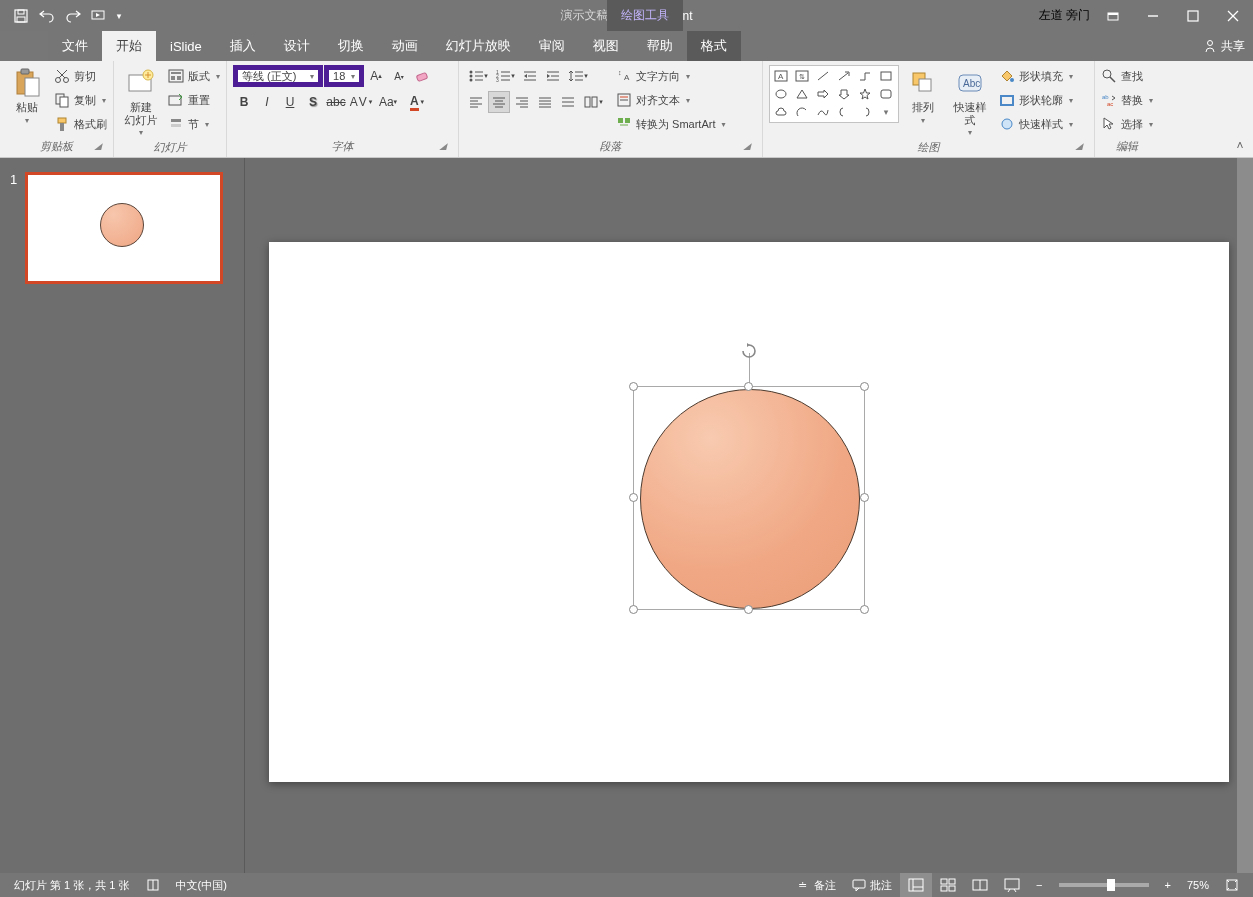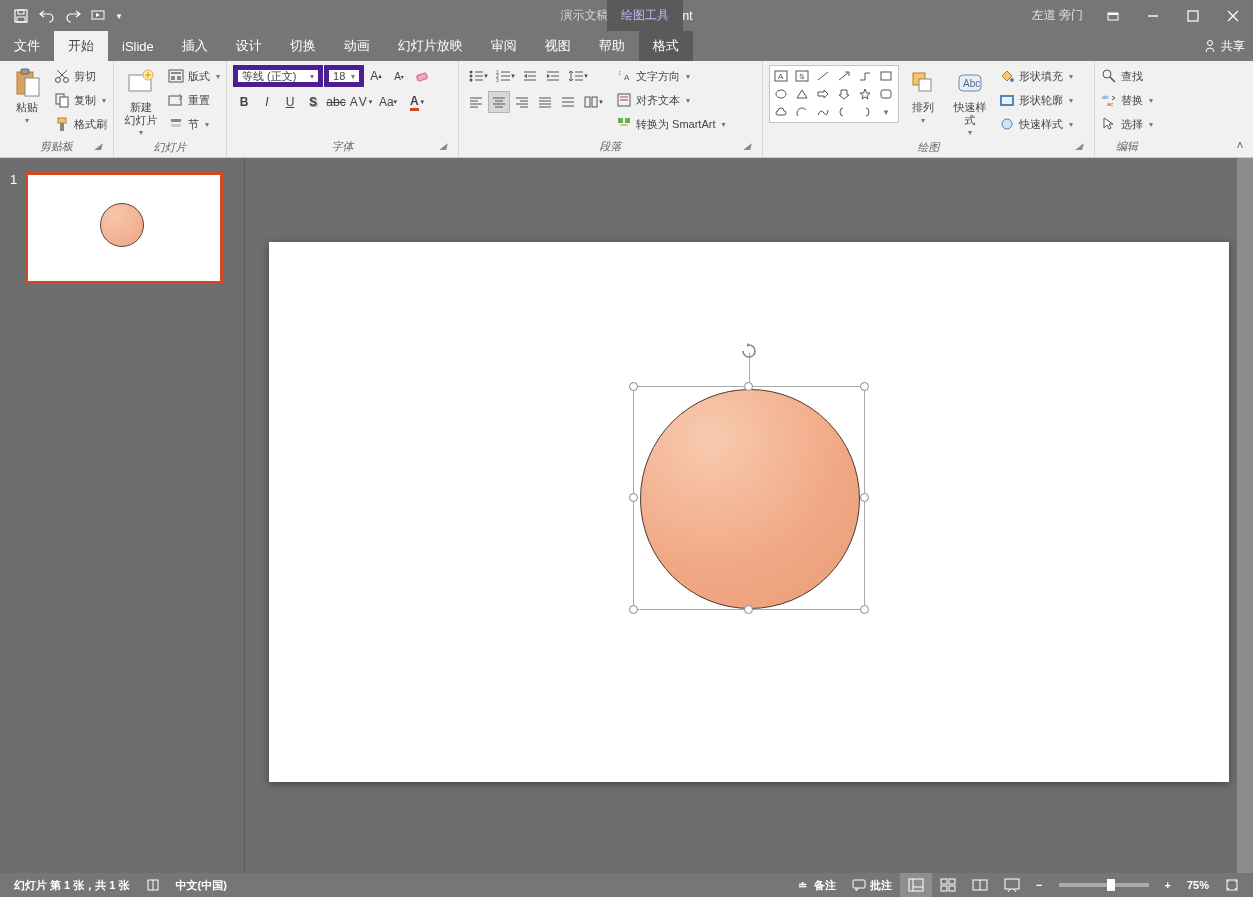--- a/index.html
+++ b/index.html
@@ -6,25 +6,25 @@
 body { width:1253px; height:897px; background:#777; overflow:hidden; position:relative; }
 
 
 .titlebar { height:31px; background:#767676; display:flex; align-items:center; color:#fff; font-size:12px; position:relative; }
 .qat { display:flex; align-items:center; gap:0; padding-left:8px; }
 .qat-btn { width:26px; height:26px; display:flex; align-items:center; justify-content:center; color:#fff; }
 .title-center { position:absolute; left:50%; transform:translateX(-50%); top:0; display:flex; align-items:center; height:31px; gap:6px; color:#d9d9d9; }
 .app-name { color:#fff; }
 .tooltab { position:absolute; right:570px; top:0; height:31px; background:#5a5a5a; color:#c4b5fd; padding:0 14px; display:flex; align-items:center; font-size:12px; }
 .title-right { position:absolute; right:0; top:0; display:flex; align-items:center; height:31px; }
-.user-text { color:#e5e5e5; font-size:12px; margin-right:10px; }
+.user-text { color:#000000; font-size:12px; margin-right:3px; }
 .win-btn { width:40px; height:31px; display:flex; align-items:center; justify-content:center; color:#fff; }
 
 
-.tabs-row { height:30px; background:#767676; display:flex; align-items:stretch; color:#fff; font-size:13px; position:relative; }
+.tabs-row { height:30px; background:#767676; display:flex; align-items:stretch; color:#fff; font-size:13px; position:relative;margin-left:48px; }
 .tab { padding:0 14px; display:flex; align-items:center; cursor:pointer; }
 .tab.file { color:#fff; }
 .tab.active { background:#f1f1f1; color:#444; }
 .tab.tool-active { background:#5a5a5a; color:#fff; }
 .tellme { display:flex; align-items:center; gap:8px; padding-left:18px; color:#eaeaea; }
 .share { position:absolute; right:8px; top:0; height:30px; display:flex; align-items:center; gap:4px; color:#fff; font-size:12px; }
 
 
 .ribbon { height:97px; background:#f1f1f1; border-bottom:1px solid #c9c9c9; display:flex; align-items:stretch; font-size:12px; color:#444; position:relative; }
 .group { border-right:1px solid #d9d9d9; padding:4px 6px 2px; display:flex; flex-direction:column; position:relative; }
@@ -62,21 +62,21 @@
 .h-ml{left:-5px;top:calc(50% - 5px)}.h-mr{right:-5px;top:calc(50% - 5px)}
 .h-bl{left:-5px;bottom:-5px}.h-bm{left:calc(50% - 5px);bottom:-5px}.h-br{right:-5px;bottom:-5px}
 .rot-stem{position:absolute;left:50%;top:-34px;width:1px;height:30px;background:#a9a9a9;}
 .rot-handle{position:absolute;left:calc(50% - 10px);top:-46px;width:20px;height:20px;display:flex;align-items:center;justify-content:center;color:#888;}
 .shape-circle { position:absolute; left:6px; top:2px; width:220px; height:220px; border-radius:50%; border:1.5px solid #4b3a2e; background:radial-gradient(circle at 32% 22%, #f8cab0 0%, #f0a783 60%, #eb9e79 100%); }
 .vscroll{position:absolute;right:0;top:0;width:16px;height:100%;background:#8c8c8c;}
 
 
 .status { position:absolute; left:0; bottom:0; height:24px; width:100%; background:#767676; color:#fff; font-size:11px; display:flex; align-items:center; padding:0 6px; }
 .status .spacer { flex:1; }
-.status .sbtn { padding:0 8px; height:24px; display:flex; align-items:center; gap:4px;font-weight:bold; }
+.status .sbtn { padding:0 8px; height:24px; display:flex; align-items:center; gap:4px; }
 .zoom-slider { width:90px; height:4px; background:#aaa; position:relative; margin:0 8px; }
 .zoom-slider .zthumb { position:absolute; left:48px; top:-4px; width:8px; height:12px; background:#fff; }
 svg{display:block}
 </style>
 </head>
 <body>
 
 <div class="titlebar">
   <div class="qat">
     <div class="qat-btn">

